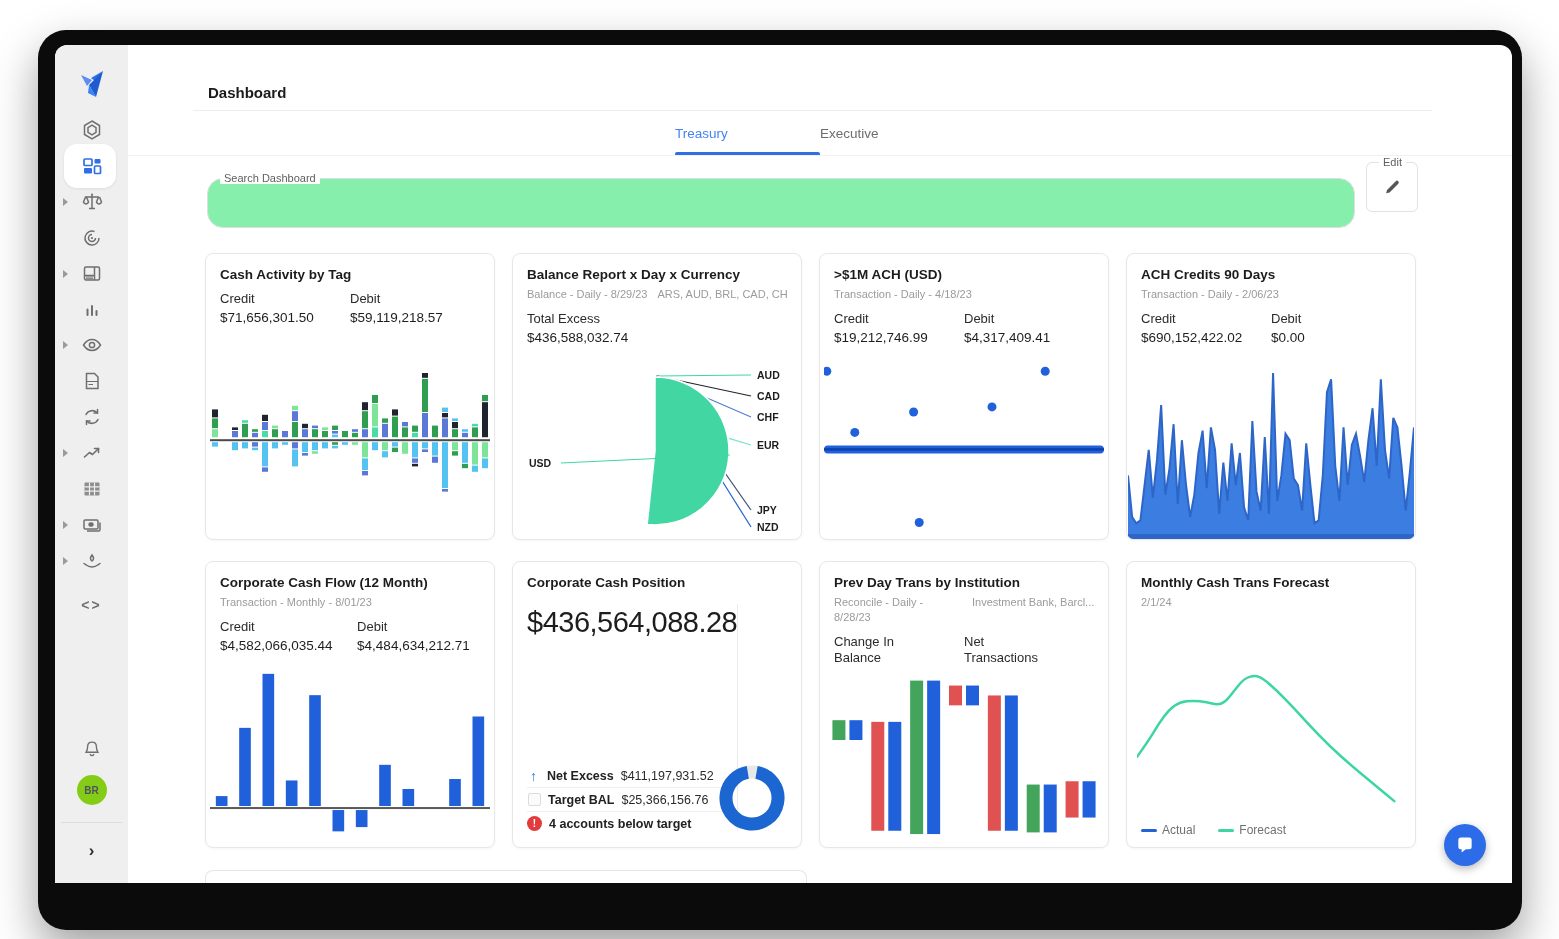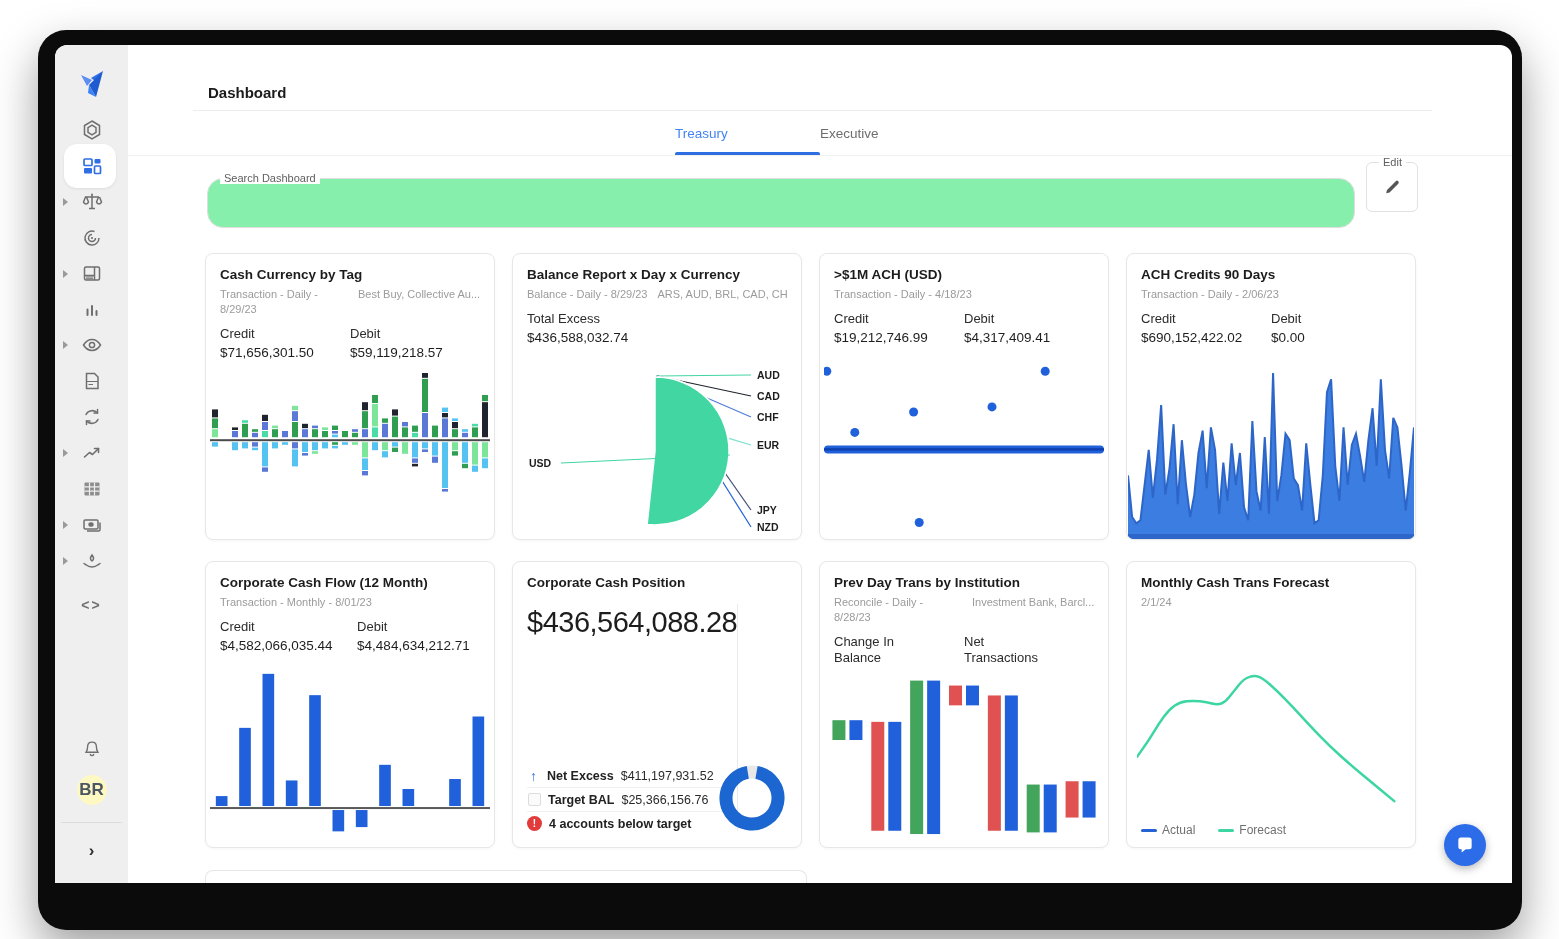--- a/index.html
+++ b/index.html
@@ -13,22 +13,22 @@
   
   .sidebar{position:absolute;left:0;top:0;bottom:0;width:73px;background:#efefef;
            border-radius:12px 0 0 0;}
   .s-item{position:absolute;left:0;width:73px;display:flex;justify-content:center;align-items:center;}
   .s-item svg{display:block;}
   .pill{position:absolute;left:9px;top:99px;width:52px;height:44px;background:#fff;border-radius:13px;
         box-shadow:0 1px 3px rgba(0,0,0,.08);}
   .caret{position:absolute;left:8px;width:0;height:0;border-left:5px solid #9a9a9a;
          border-top:4px solid transparent;border-bottom:4px solid transparent;}
   .code-glyph{font-size:14px;color:#6f6f6f;letter-spacing:2px;font-weight:bold;}
-  .avatar{width:30px;height:30px;border-radius:50%;background:#fef9c3;color:#4b5563;
-          font-size:17px;font-weight:bold;display:flex;align-items:center;justify-content:center;}
+  .avatar{width:30px;height:30px;border-radius:50%;background:#84cc16;color:#4b5563;
+          font-size:10px;font-weight:bold;display:flex;align-items:center;justify-content:center;}
   .side-divider{position:absolute;left:6px;right:6px;top:777px;height:1px;background:#dcdcdc;}
   .chev{font-size:17px;color:#2f2f2f;font-weight:bold;}
 
   
   .page-title{position:absolute;left:153px;top:29px;font-size:15px;font-weight:bold;color:#1b1b1b;}
   .hdr-line{position:absolute;left:138px;right:80px;top:65px;height:1px;background:#ededed;}
   .tabs{position:absolute;left:73px;right:0;top:72px;height:38px;display:flex;justify-content:center;}
   .tab{width:145px;text-align:left;font-size:13.5px;line-height:34px;color:#6d6d6d;
        position:relative;cursor:pointer;}
   .tab.active{color:#4284f5;}
@@ -242,25 +242,21 @@
   <div class="edit-btn">
     <span class="float-label">Edit</span>
     <svg width="20" height="20" viewBox="0 0 24 24">
       <path d="M5 19.5 L6 15.5 L16.5 5 A2.1 2.1 0 0 1 19.5 8 L9 18.5 L5 19.5 Z" fill="#565656"></path>
     </svg>
   </div>
 
   <div class="grid">
 
     <section class="card">
-      <div class="c-title">Cash Currency by Tag</div>
-      <div class="c-subs">
-        <span class="c-sub l">Transaction - Daily - 8/29/23</span>
-        <span class="c-sub r">Best Buy, Collective Au...</span>
-      </div>
+      <div class="c-title">Cash Activity by Tag</div>
       <div class="metrics">
         <div class="metric">
           <div class="m-label">Credit</div>
           <div class="m-value">$71,656,301.50</div>
         </div>
         <div class="metric">
           <div class="m-label">Debit</div>
           <div class="m-value">$59,119,218.57</div>
         </div>
       </div>

